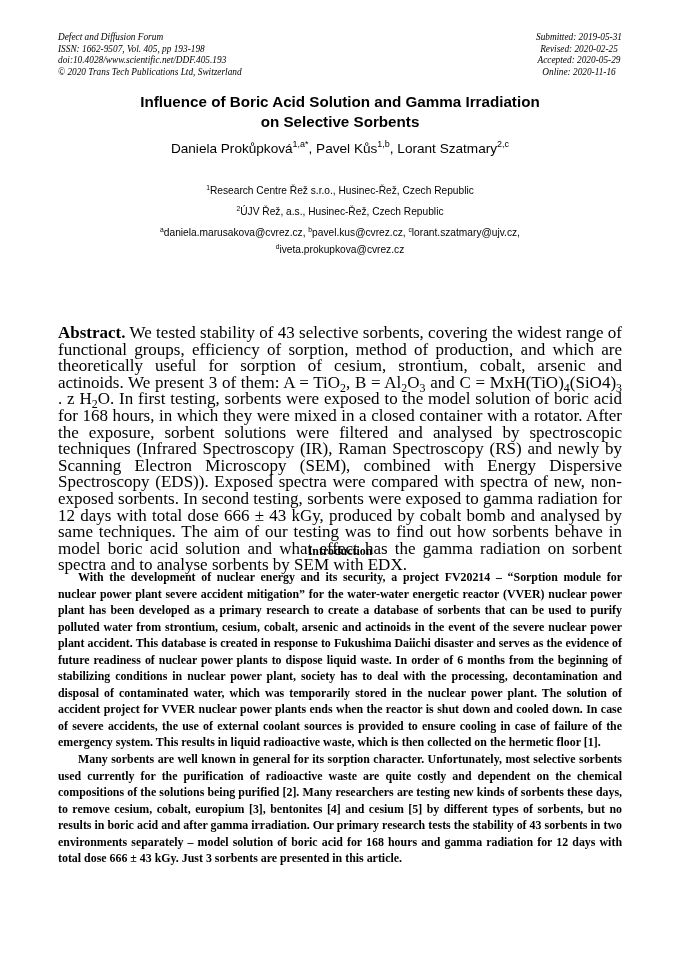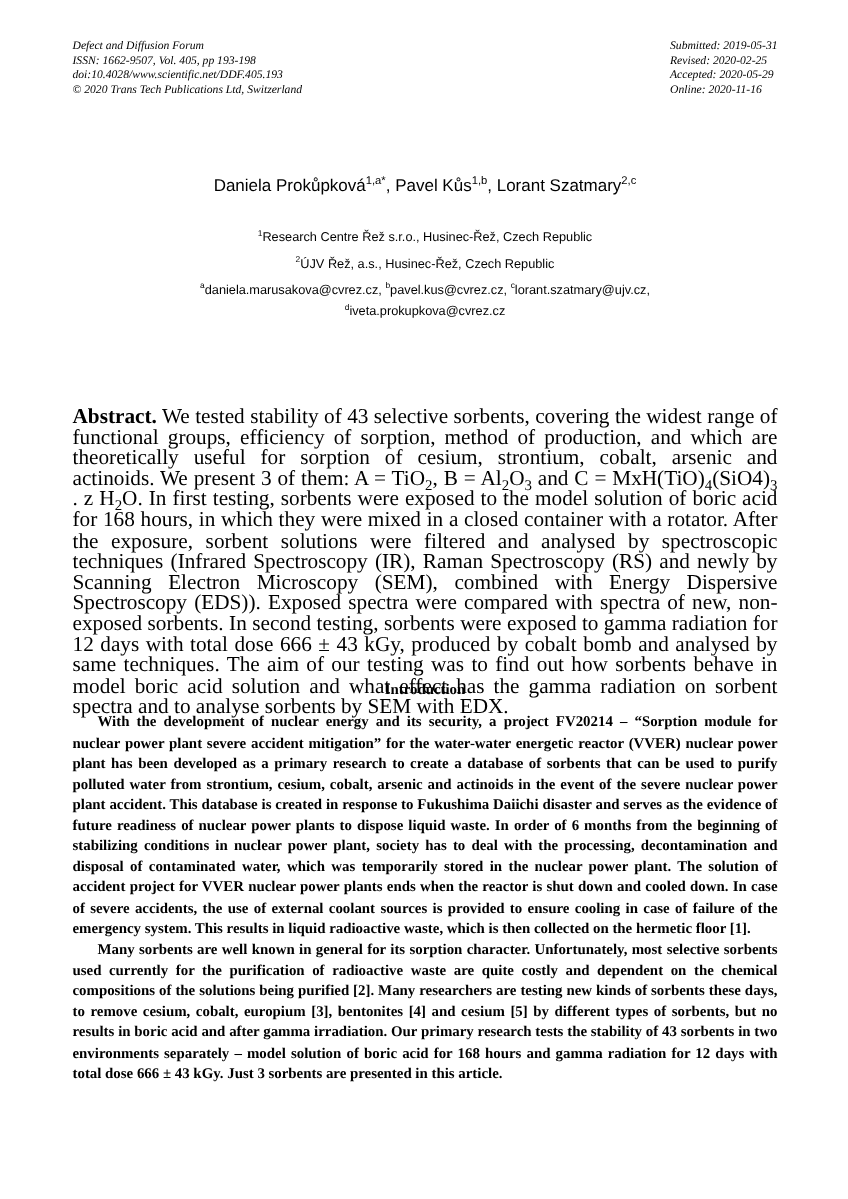--- a/index.html
+++ b/index.html
@@ -32,21 +32,21 @@
     width: 564px;
     display: flex;
     justify-content: space-between;
     align-items: flex-start;
     font-style: italic;
     font-family: "Liberation Serif", serif;
     font-size: 9.3px;
     line-height: 11.6px;
   }
   .masthead .left { text-align: left; }
-  .masthead .right { text-align: left; }
+  .masthead .right { text-align: center; }
   .masthead div > div { white-space: nowrap; }
 
   
   .title {
     position: absolute;
     left: 58px;
     top: 80px;
     width: 564px;
     text-align: center;
     font-family: "Liberation Sans", sans-serif;
@@ -172,20 +172,24 @@
       <div>© 2020 Trans Tech Publications Ltd, Switzerland</div>
     </div>
     <div class="right">
       <div>Submitted: 2019-05-31</div>
       <div>Revised: 2020-02-25</div>
       <div>Accepted: 2020-05-29</div>
       <div>Online: 2020-11-16</div>
     </div>
   </div>
 
+  <div class="title">
+    <div>Influence of Boric Acid Solution and Gamma Irradiation</div>
+    <div>on Selective Sorbents</div>
+  </div>
 
   <div class="authors">
     <div><span>Daniela Prokůpková</span><sup>1,a*</sup><span>, Pavel Kůs</span><sup>1,b</sup><span>, Lorant Szatmary</span><sup>2,c</sup></div>
   </div>
 
   <div class="affil">
     <span class="line"><sup>1</sup><span>Research Centre Řež s.r.o., Husinec-Řež, Czech Republic</span></span>
     <span class="line"><sup>2</sup><span>ÚJV Řež, a.s., Husinec-Řež, Czech Republic</span></span>
   </div>
 

